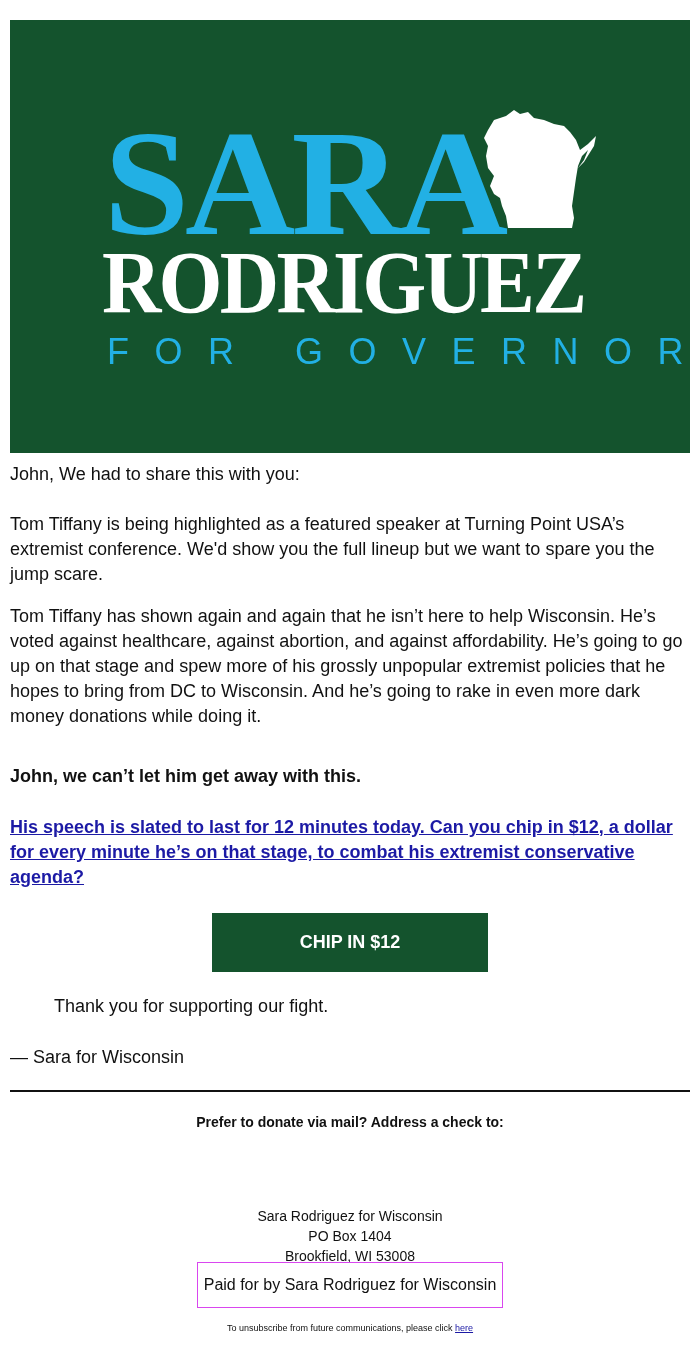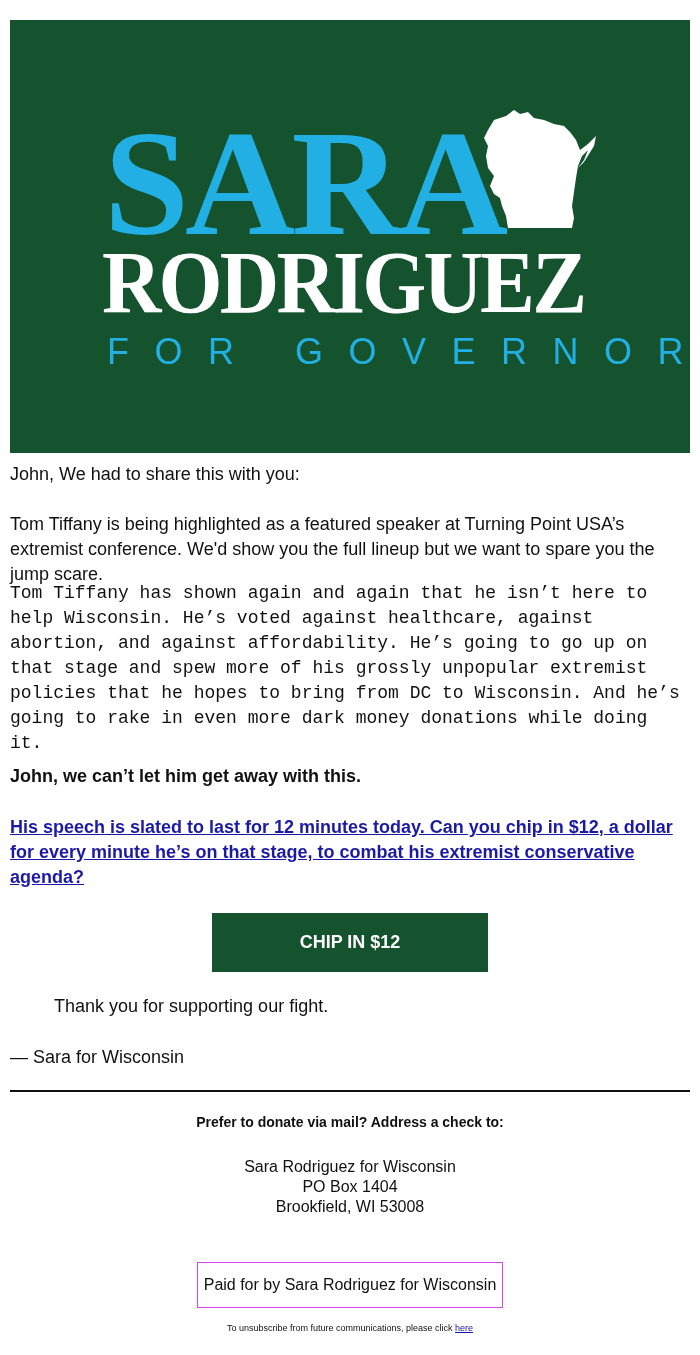--- a/index.html
+++ b/index.html
@@ -18,41 +18,41 @@
               font-size: 36px; line-height: 44px; color: #22b0e4; letter-spacing: 25.5px; white-space: nowrap; }
   .p { position: absolute; left: 10px; width: 680px; font-size: 18px; line-height: 25px; margin: 0; }
   .bold { font-weight: bold; }
   .link-p a { color: #1a0dab; color: #1c1aa5; font-weight: bold; text-decoration: underline; }
   .cta { position: absolute; left: 212px; top: 913px; width: 276px; height: 59px; background: #14532d;
          color: #ffffff; font-weight: bold; font-size: 18px; display: flex; align-items: center;
          justify-content: center; text-decoration: none; }
   .rule { position: absolute; left: 10px; top: 1090px; width: 680px; height: 2px; background: #111111; }
   .center { position: absolute; left: 10px; width: 680px; text-align: center; }
   .mail-head { top: 1112px; font-size: 14px; font-weight: bold; line-height: 20px; }
-  .addr { top: 1157px; font-size: 16px; line-height: 20px; }
+  .addr { top: 1206px; font-size: 14px; line-height: 20px; }
   .paid-wrap { top: 1262px; }
   .paid { display: inline-block; border: 1px solid #d946ef; padding: 11px 6px; font-size: 16px; line-height: 22px; }
   .unsub { top: 1321px; font-size: 9px; line-height: 14px; }
   .unsub a { color: #1c1aa5; text-decoration: underline; }
 </style>
 </head>
 <body>
 
 <div class="banner">
   <div class="logo-sara">SARA</div>
   <svg class="logo-wi" viewBox="0 0 114 124">
     <path fill="#ffffff" d="M10 14 L22 10 L30 4 L36 8 L44 6 L50 12 L60 14 L70 18 L80 20 L86 26 L92 34 L96 44 L104 38 L112 30 L110 40 L100 56 L94 62 L100 54 L104 44 L98 50 L94 60 L92 72 L90 86 L88 100 L90 112 L88 122 L24 122 L22 110 L18 100 L16 92 L10 88 L6 80 L10 70 L4 62 L2 50 L4 40 L0 32 L4 24 Z"></path>
   </svg>
   <div class="logo-rod">RODRIGUEZ</div>
   <div class="logo-gov">FOR GOVERNOR</div>
 </div>
 
 <p class="p" style="top:462px;">John, We had to share this with you:</p>
 <p class="p" style="top:512px;">Tom Tiffany is being highlighted as a featured speaker at Turning Point USA’s extremist conference. We'd show you the full lineup but we want to spare you the jump scare.</p>
-<p class="p" style="top:581px;font-family:Liberation Mono, monospace;">Tom Tiffany has shown again and again that he isn’t here to help Wisconsin. He’s voted against healthcare, against abortion, and against affordability. He’s going to go up on that stage and spew more of his grossly unpopular extremist policies that he hopes to bring from DC to Wisconsin. And he’s going to rake in even more dark money donations while doing it.</p>
+<p class="p" style="top:604px;">Tom Tiffany has shown again and again that he isn’t here to help Wisconsin. He’s voted against healthcare, against abortion, and against affordability. He’s going to go up on that stage and spew more of his grossly unpopular extremist policies that he hopes to bring from DC to Wisconsin. And he’s going to rake in even more dark money donations while doing it.</p>
 <p class="p bold" style="top:764px;">John, we can’t let him get away with this.</p>
 <p class="p link-p" style="top:815px;">
   <a href="#">His speech is slated to last for 12 minutes today. Can you chip in $12, a dollar for every minute he’s on that stage, to combat his extremist conservative agenda?</a>
 </p>
 
 <a href="#" class="cta">CHIP IN $12</a>
 
 <p class="p" style="top:994px;margin-left:44px;">Thank you for supporting our fight.</p>
 <p class="p" style="top:1045px;">— Sara for Wisconsin</p>
 

